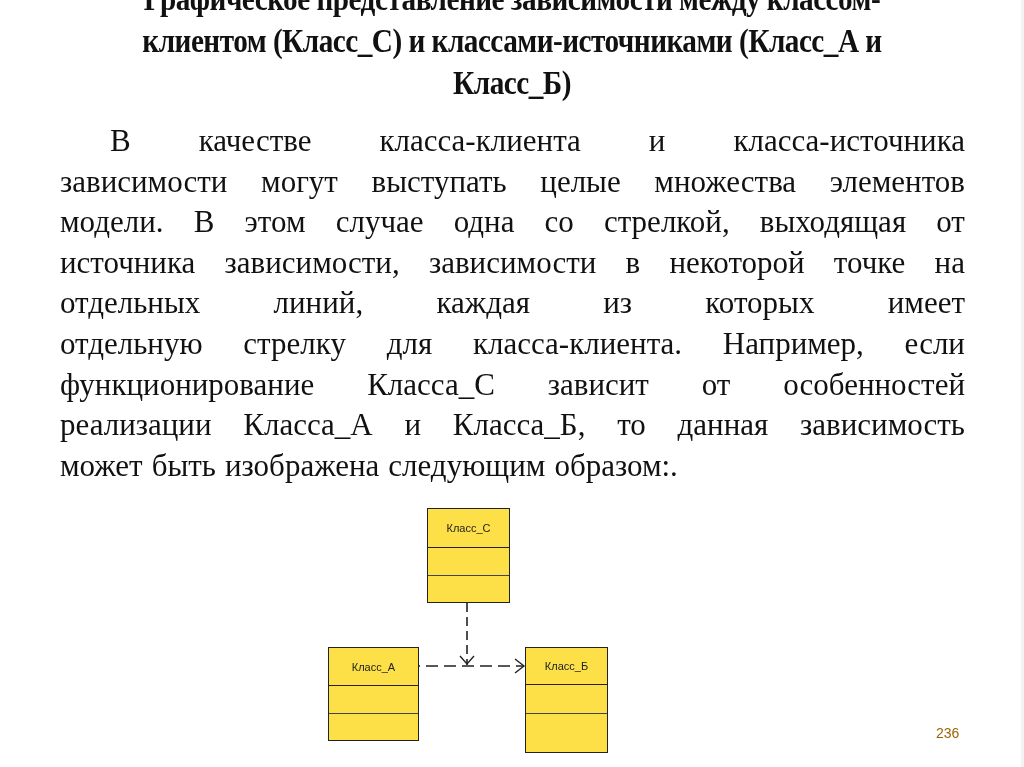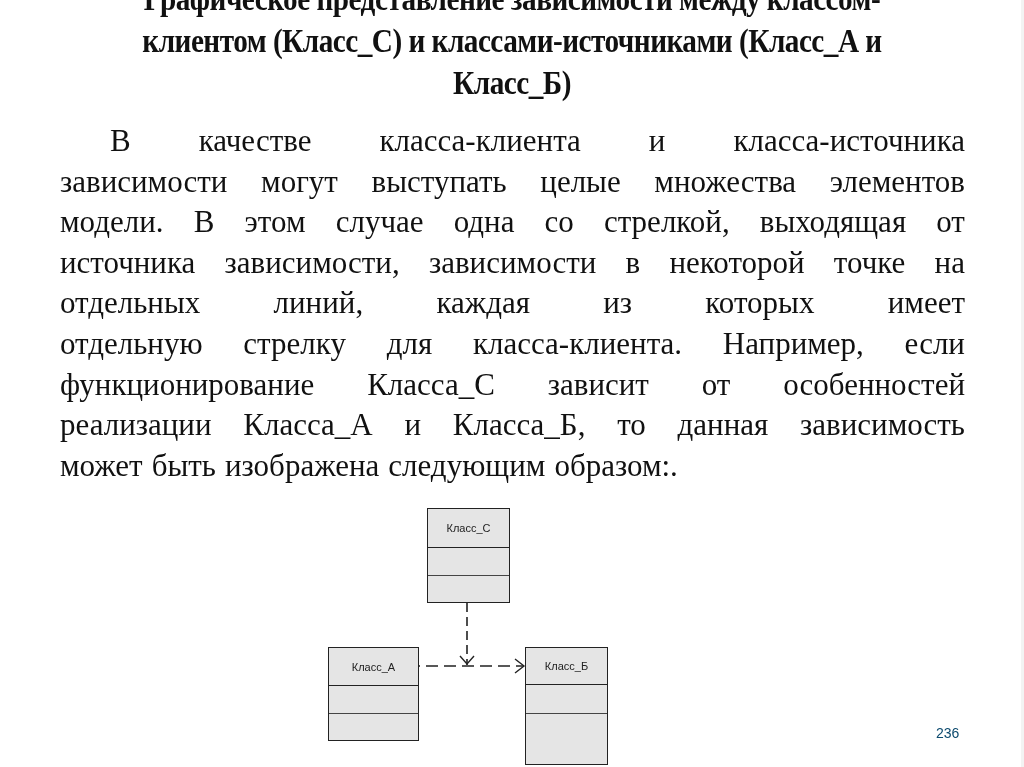--- a/index.html
+++ b/index.html
@@ -79,21 +79,21 @@
       position: absolute;
       left: 0;
       top: 0;
       width: 1024px;
       height: 767px;
       pointer-events: none;
     }
     .uml-box {
       position: absolute;
       border: 1.5px solid #222;
-      background: #e5e5e5;
+      background: #fde047;
       box-sizing: border-box;
       pointer-events: auto;
     }
     .uml-name {
       box-sizing: border-box;
       border-bottom: 1.5px solid #222;
       display: flex;
       align-items: center;
       justify-content: center;
       font-family: "Liberation Sans", "DejaVu Sans", sans-serif;
@@ -106,21 +106,21 @@
     }
     .uml-section.last {
       border-bottom: none;
     }
     .page-number {
       position: absolute;
       left: 936px;
       top: 725px;
       font-family: "Liberation Sans", "DejaVu Sans", sans-serif;
       font-size: 14px;
-      color: #0c4a6e;
+      color: #a16207;
     }
   </style>
 </head>
 <body>
 
 <div class="slide-edge"></div>
 
 <h1 class="title">
   <span style="display: block;">Графическое представление зависимости между классом-</span>
   <span style="display: block;">клиентом (Класс_С) и классами-источниками (Класс_А и</span>
@@ -237,20 +237,20 @@
     <div class="uml-box" style="left: 427px; top: 508px; width: 83px; height: 95px;">
       <div class="uml-name" style="height: 39px;">Класс_С</div>
       <div class="uml-section" style="height: 28px;"></div>
       <div class="uml-section last" style="height: 28px;"></div>
     </div>
     <div class="uml-box" style="left: 328px; top: 647px; width: 91px; height: 94px;">
       <div class="uml-name" style="height: 38px;">Класс_А</div>
       <div class="uml-section" style="height: 28px;"></div>
       <div class="uml-section last" style="height: 28px;"></div>
     </div>
-    <div class="uml-box" style="left: 525px; top: 647px; width: 83px; height: 118px;">
+    <div class="uml-box" style="left: 525px; top: 647px; width: 83px; height: 106px;">
       <div class="uml-name" style="height: 37px;">Класс_Б</div>
       <div class="uml-section" style="height: 29px;"></div>
       <div class="uml-section last" style="height: 28px;"></div>
     </div>
   </div>
 
 <div class="page-number">236</div>
 
 </body></html>

